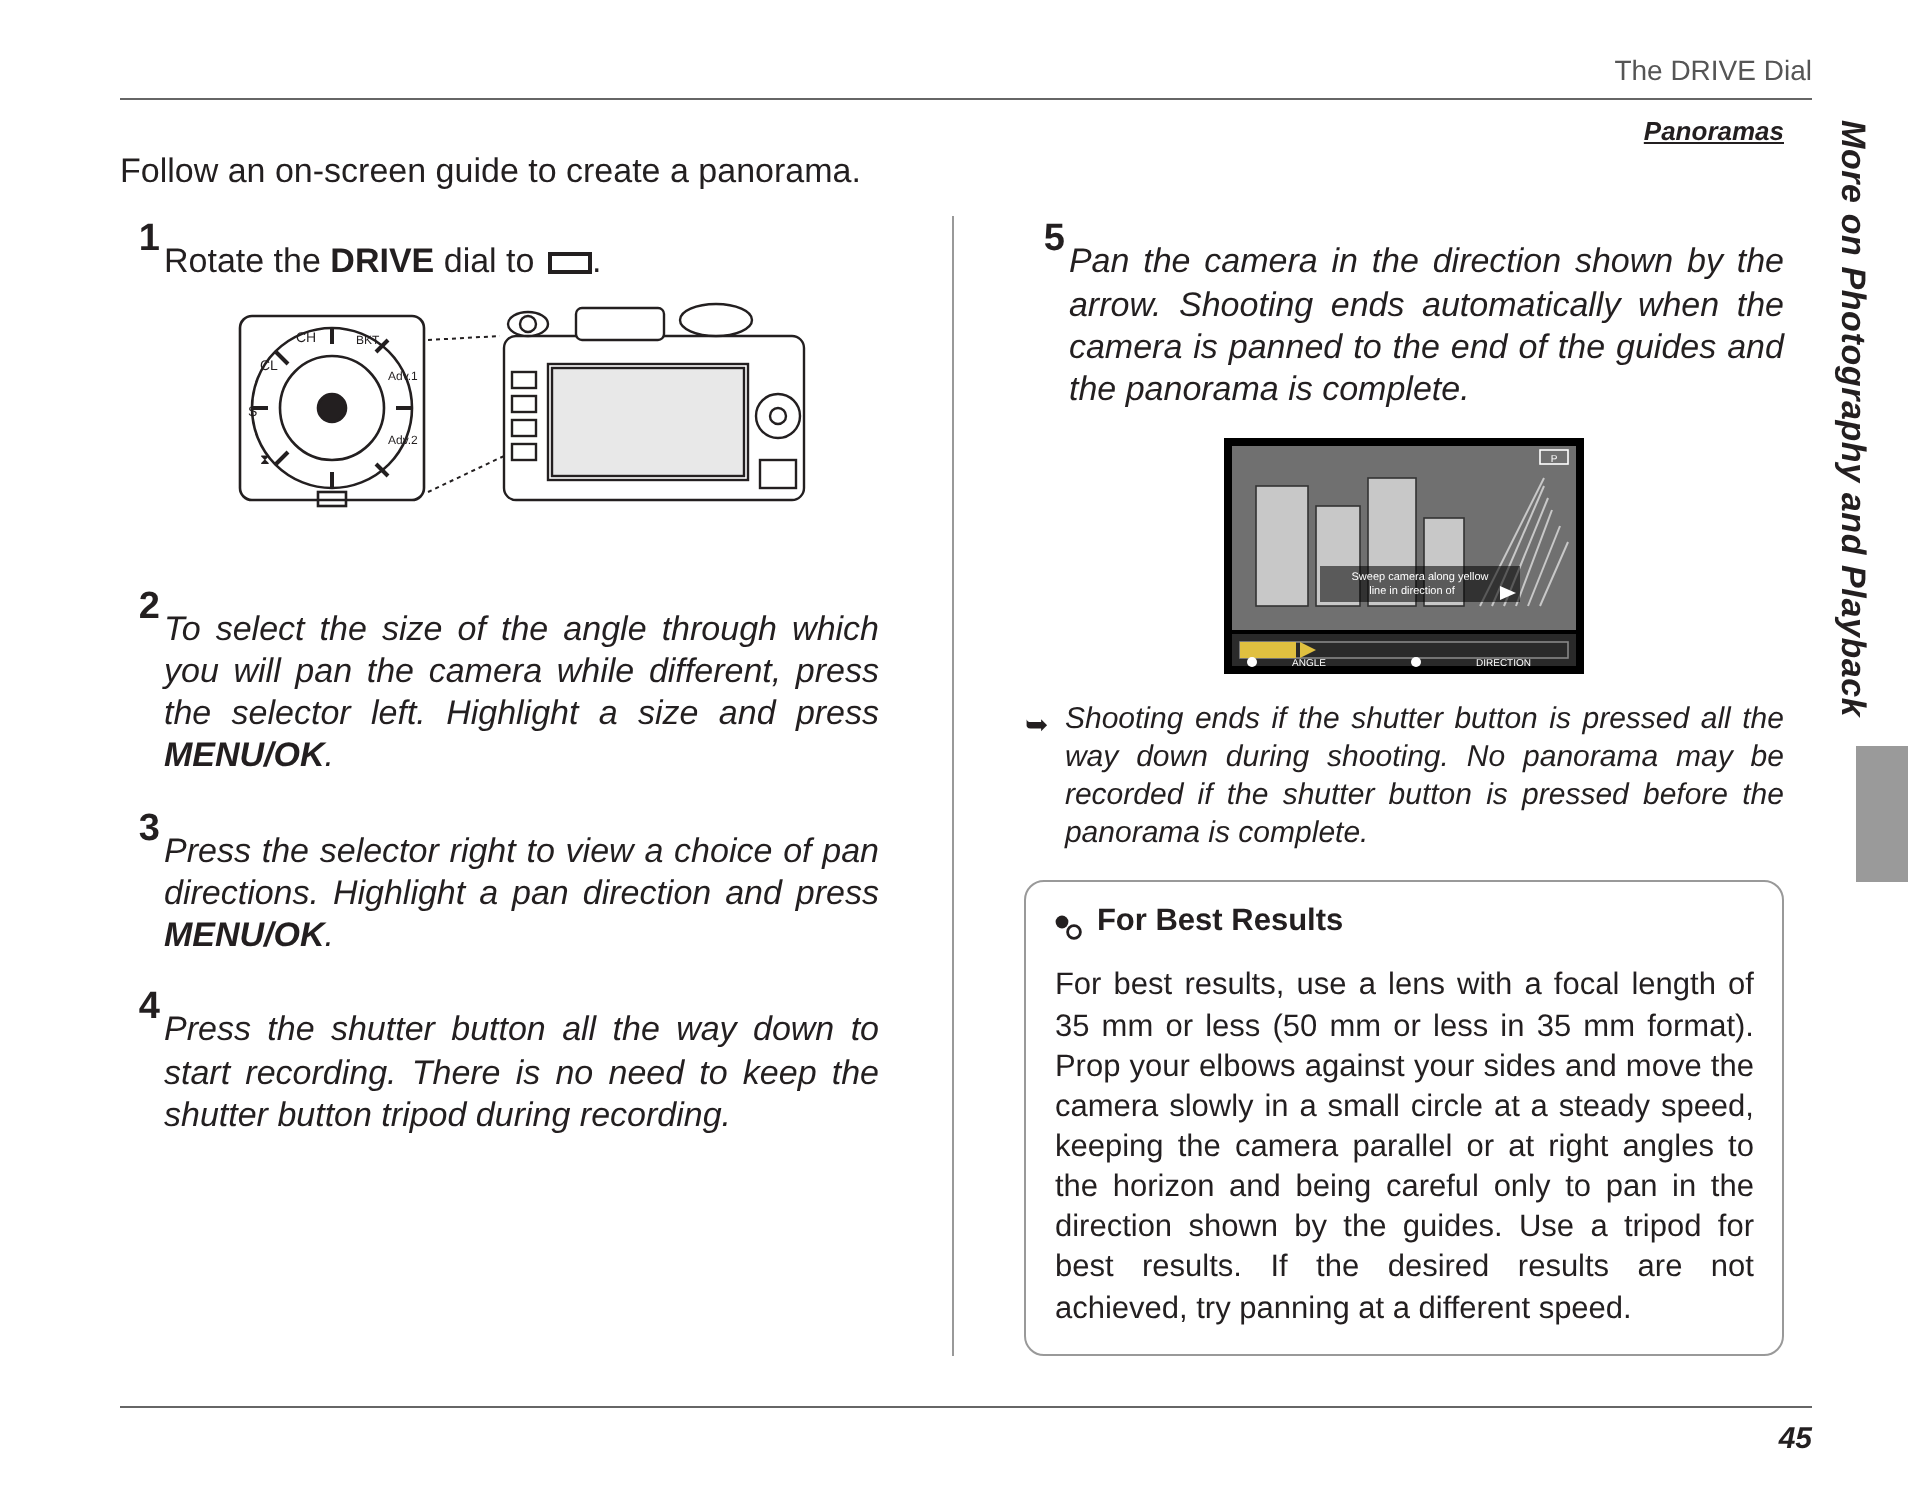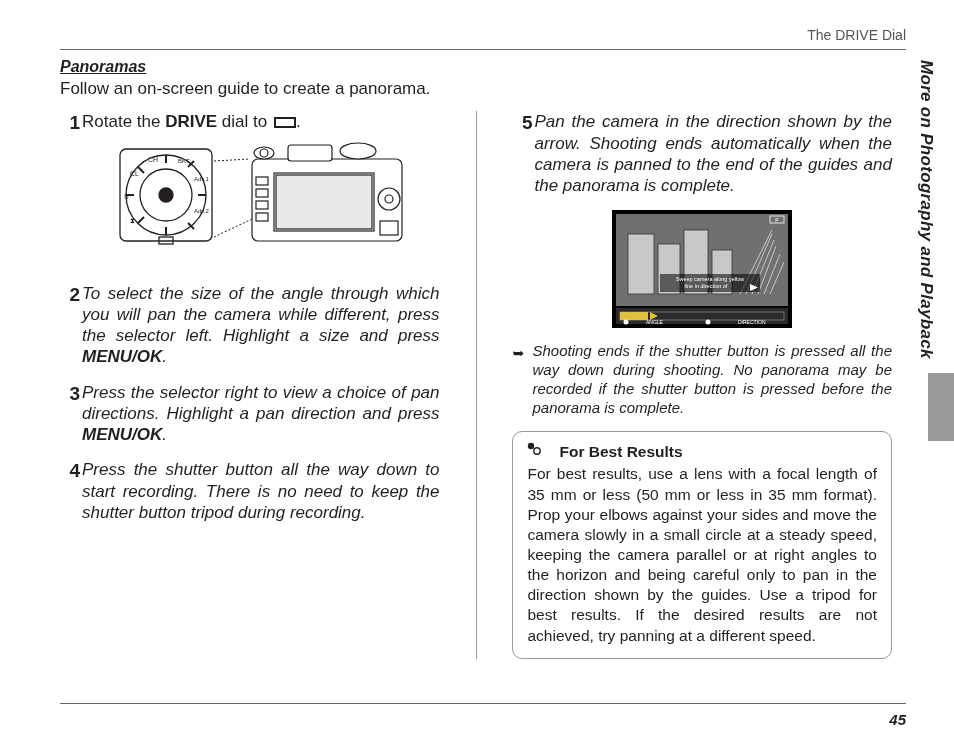--- a/index.html
+++ b/index.html
@@ -5,37 +5,37 @@
   * { box-sizing: border-box; margin: 0; padding: 0; }
   html, body { width: 954px; height: 748px; background: #fff; font-family: "Myriad Pro", "Segoe UI", Arial, sans-serif; color: #231f20; }
   .page { position: relative; width: 954px; height: 748px; padding: 36px 48px 28px 60px; }
   .header-rule { position: absolute; top: 49px; left: 60px; right: 48px; height: 1px; background: #666; }
   .header-label { position: absolute; top: 27px; right: 48px; font-size: 14px; color: #555; }
   .side-tab { position: absolute; right: 0; top: 373px; width: 26px; height: 68px; background: #9a9a9a; }
   .side-text { position: absolute; right: 18px; top: 60px; writing-mode: vertical-rl; font-style: italic; font-weight: 700; font-size: 17px; letter-spacing: 0.3px; }
   .footer-rule { position: absolute; bottom: 44px; left: 60px; right: 48px; height: 1px; background: #666; }
   .page-num { position: absolute; bottom: 20px; right: 48px; font-style: italic; font-weight: 700; font-size: 15px; }
   .content { position: absolute; top: 58px; left: 60px; width: 832px; }
-  .section-title { font-style: italic; font-weight: 700; font-size: 16px; text-decoration: underline; }
+  .section-title { font-style: italic; font-weight: 700; font-size: 13px; text-decoration: underline; text-align: right; }
   .intro { font-size: 17px; margin-top: 2px; line-height: 1.25; }
   .columns { display: flex; gap: 36px; margin-top: 12px; }
   .col { width: 398px; font-size: 17px; line-height: 1.25; }
   .divider { width: 1px; background: #999; }
   .step { display: flex; margin-bottom: 14px; }
   .step-num { font-weight: 800; font-size: 19px; width: 20px; flex-shrink: 0; text-align: right; margin-right: 2px; font-family: Arial, sans-serif; }
-  .step-body { flex: 1; text-align: justify; }
+  .step-body { flex: 1; text-align: justify; margin-top: 12px; }
   .step-body strong { font-weight: 700; }
   .just { text-align: justify; font-style: italic; }
   .cam-illus { display: block; margin: 8px auto 12px auto; }
   .pano-illus { display: block; margin: 10px auto 14px auto; }
   .note { display: flex; gap: 6px; }
   .note-icon { font-size: 14px; margin-top: 3px; flex-shrink: 0; width: 14px; }
   .tip-box { border: 1px solid #999; border-radius: 10px; padding: 10px 14px 12px 14px; margin-top: 14px; font-size: 15.5px; line-height: 1.3; text-align: justify; }
   .tip-title { font-weight: 700; font-size: 15.5px; }
-  .tip-head { display: flex; align-items: flex-start; gap: 18px; margin-bottom: 2px; }
+  .tip-head { display: flex; align-items: flex-end; gap: 7px; margin-bottom: 12px; }
   .pano-rect { display: inline-block; width: 22px; height: 11px; border: 2px solid #231f20; vertical-align: -1px; margin-left: 2px; }
 </style>
 </head>
 <body>
 
 <div class="page">
 
   <div class="header-label">The DRIVE Dial</div>
   <div class="header-rule"></div>
 

